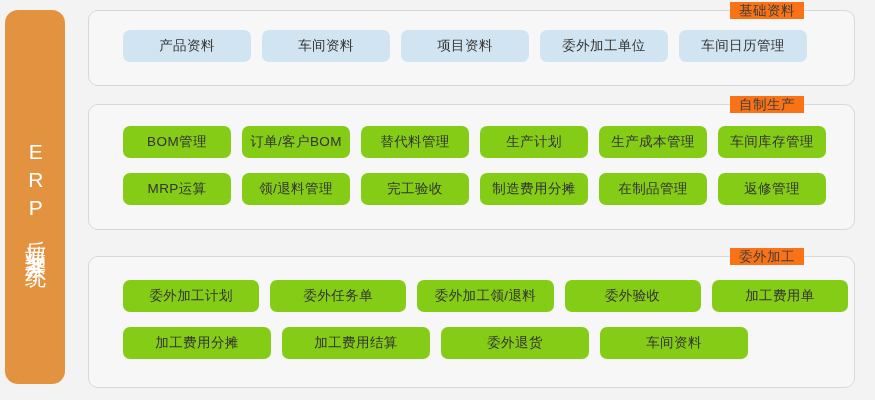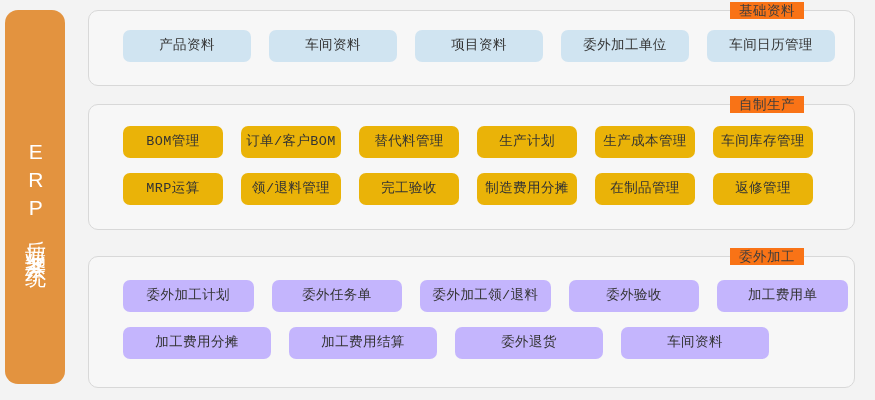--- a/index.html
+++ b/index.html
@@ -76,42 +76,41 @@
     left: 34px;
     right: 6px;
     top: 0;
   }
   #section-basic .chip-rows { top: 19px; }
   #section-make  .chip-rows { top: 21px; }
   #section-out   .chip-rows { top: 23px; }
 
   .chip-row {
     display: flex;
-    gap: 18px;
-    font-family: Liberation Mono, monospace;
+    gap: 11px;
   }
   .chip-row + .chip-row { margin-top: 15px; }
 
   .chip {
     height: 32px;
     line-height: 32px;
     border-radius: 7px;
     text-align: center;
     font-size: 13.5px;
     color: #333333;
     letter-spacing: 0.4px;
     white-space: nowrap;
     box-sizing: border-box;
     cursor: pointer;
     user-select: none;
   }
 
   .chip-basic { width: 128px; background: #d0e4f1; }
-  .chip-make  { width: 100px; background: #eab308; }
-  .chip-out   { width: 148px; background: #c4b5fd; }
+  .chip-make  { width: 108px; background: #84cc16; }
+  .chip-out   { width: 148px; background: #84cc16; }
 </style>
 </head>
 <body>
 
 <div id="root">
 
   <div class="sidebar">
     <div class="sidebar-label">ERP后端业务系统</div>
   </div>
 

